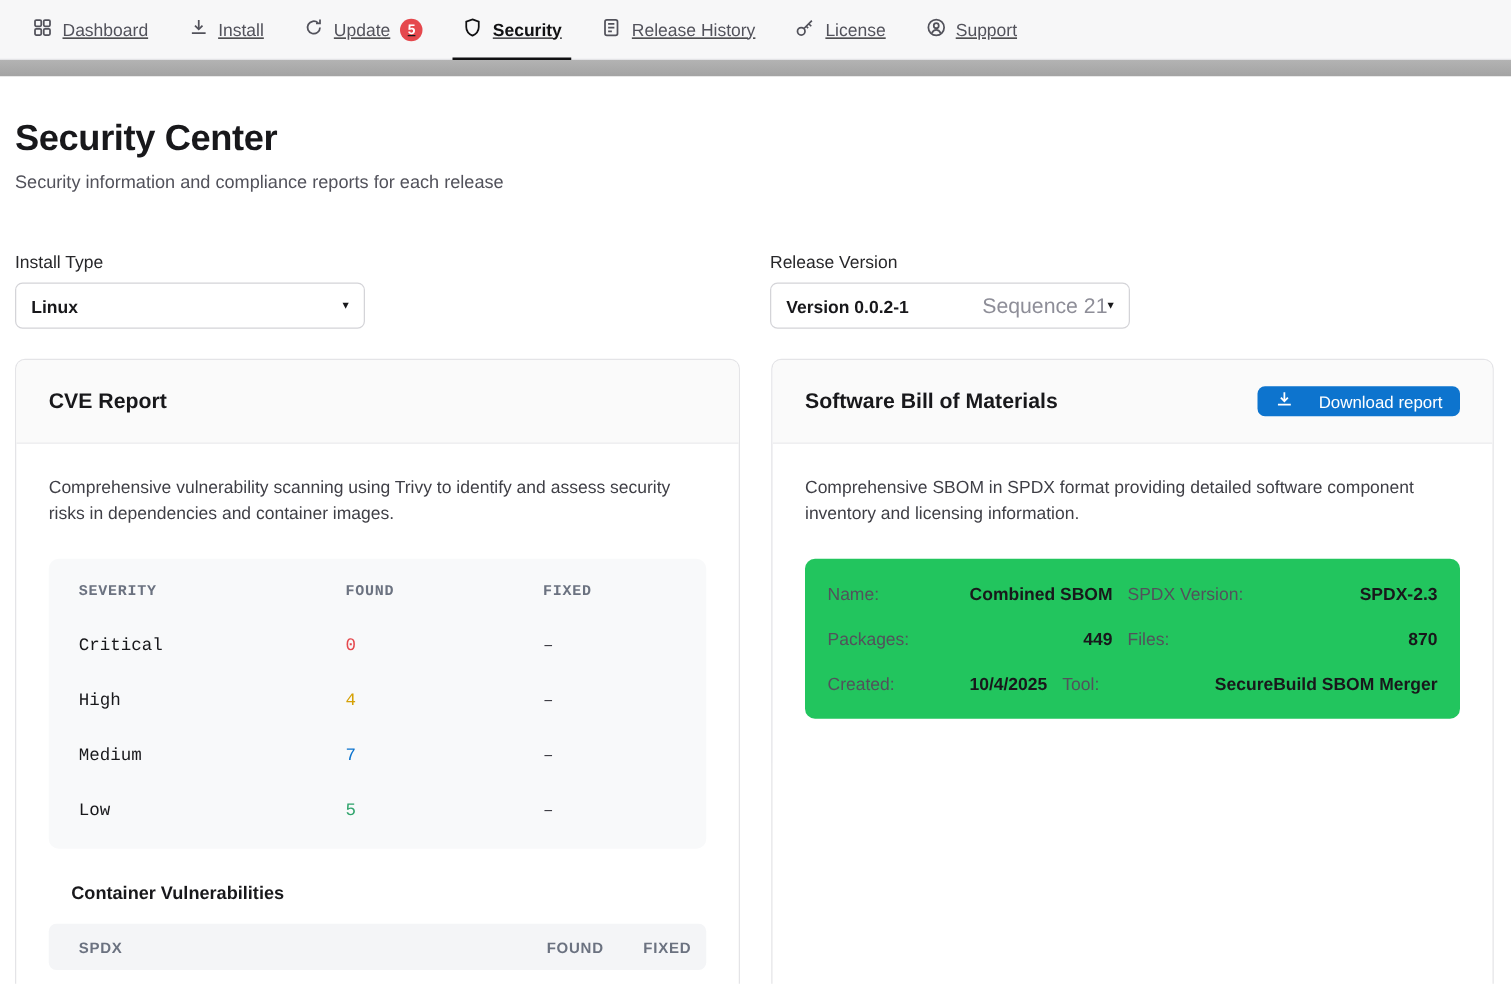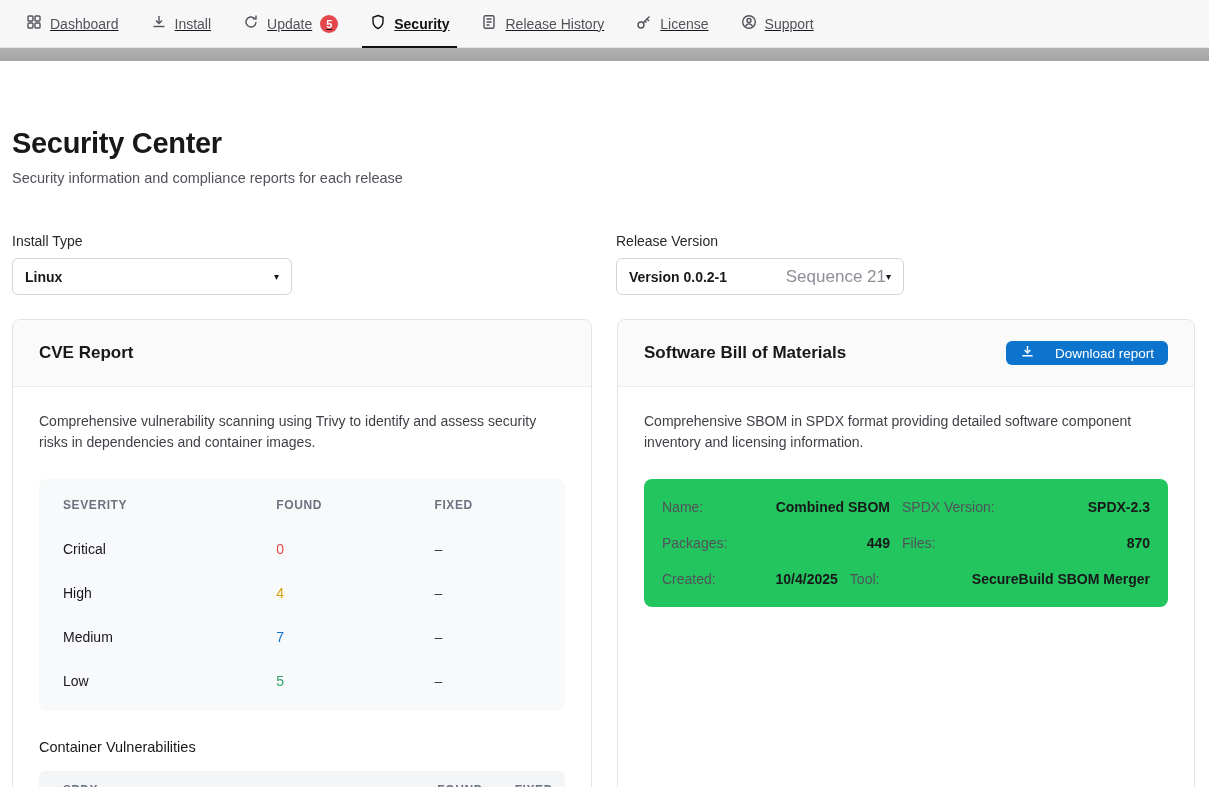--- a/index.html
+++ b/index.html
@@ -17,21 +17,21 @@
   .tab.active::after { content:""; position:absolute; left:8px; right:8px; bottom:-1px;
     height:2px; background:#111113; }
   .badge { background:#e5484d; color:#fff; font-size:11px; font-weight:700;
     min-width:18px; height:18px; border-radius:9px; display:inline-flex;
     align-items:center; justify-content:center; padding:0 5px; }
 
   .divider-bar { height:13px; background:linear-gradient(#b3b3b3,#a3a3a3); }
 
   
   .main { padding:34px 14px 0 12px; }
-  h1 { font-size:29px; font-weight:700; letter-spacing:-0.3px;margin-top:32px; }
+  h1 { font-size:29px; font-weight:700; letter-spacing:-0.3px; }
   .subtitle { margin-top:10px; font-size:14.5px; color:#52525b; }
 
   .filters { display:flex; gap:25px; margin-top:47px; }
   .filter-col { width:580px; }
   .filter-label { font-size:14px; color:#27272a; margin-bottom:9px; }
   .select { width:280px; height:37px; background:#fff; border:1px solid #d4d4d8;
     border-radius:6px; display:flex; align-items:center; padding:0 12px;
     font-size:14px; cursor:pointer; }
   .select .val { font-weight:700; }
   .select .spacer { flex:1; }
@@ -46,26 +46,26 @@
   .card.right { flex:1; }
   .card-header { background:#fafafa; border-bottom:1px solid #ececee;
     padding:0 26px; height:67px; display:flex; align-items:center; justify-content:space-between; }
   .card-title { font-size:17px; font-weight:700; }
   .card-body { padding:24px 26px; }
   .desc { font-size:14px; line-height:1.5; color:#3f3f46; max-width:520px; }
 
   
   .cve-table { background:#f8f9fa; border-radius:8px; margin-top:26px; padding:4px 0 8px; }
   .cve-row { display:grid; grid-template-columns:42.5% 31.5% 26%; align-items:center;
-    height:44px; padding-left:24px; font-size:14px; }
+    height:44px; padding-left:24px; font-size:14px;font-family:Liberation Mono, monospace; }
   .cve-row.head { font-size:12px; color:#6b7280; font-weight:700; letter-spacing:0.6px; }
   .num { font-weight:400; }
   .dash { color:#3f3f46; }
 
-  .section-title { font-size:14.5px; font-weight:400; margin:28px 0 16px; }
+  .section-title { font-size:14.5px; font-weight:700; margin:28px 18px 16px; }
   .cv-head { background:#f4f5f7; border-radius:6px; display:grid;
     grid-template-columns:1fr 90px 70px; align-items:center; height:37px;
     padding:0 12px 0 24px; font-size:12px; color:#6b7280; font-weight:700; letter-spacing:0.6px; }
   .cv-head .r { text-align:right; }
 
   
   .btn-download { background:#0d74ce; color:#fff; border:none; border-radius:6px;
     height:24px; padding:0 14px; font-size:13.5px; font-weight:400; display:flex;
     align-items:center; gap:20px; cursor:pointer; font-family:inherit; }
   .btn-download svg { width:15px; height:15px; stroke:#fff; }

